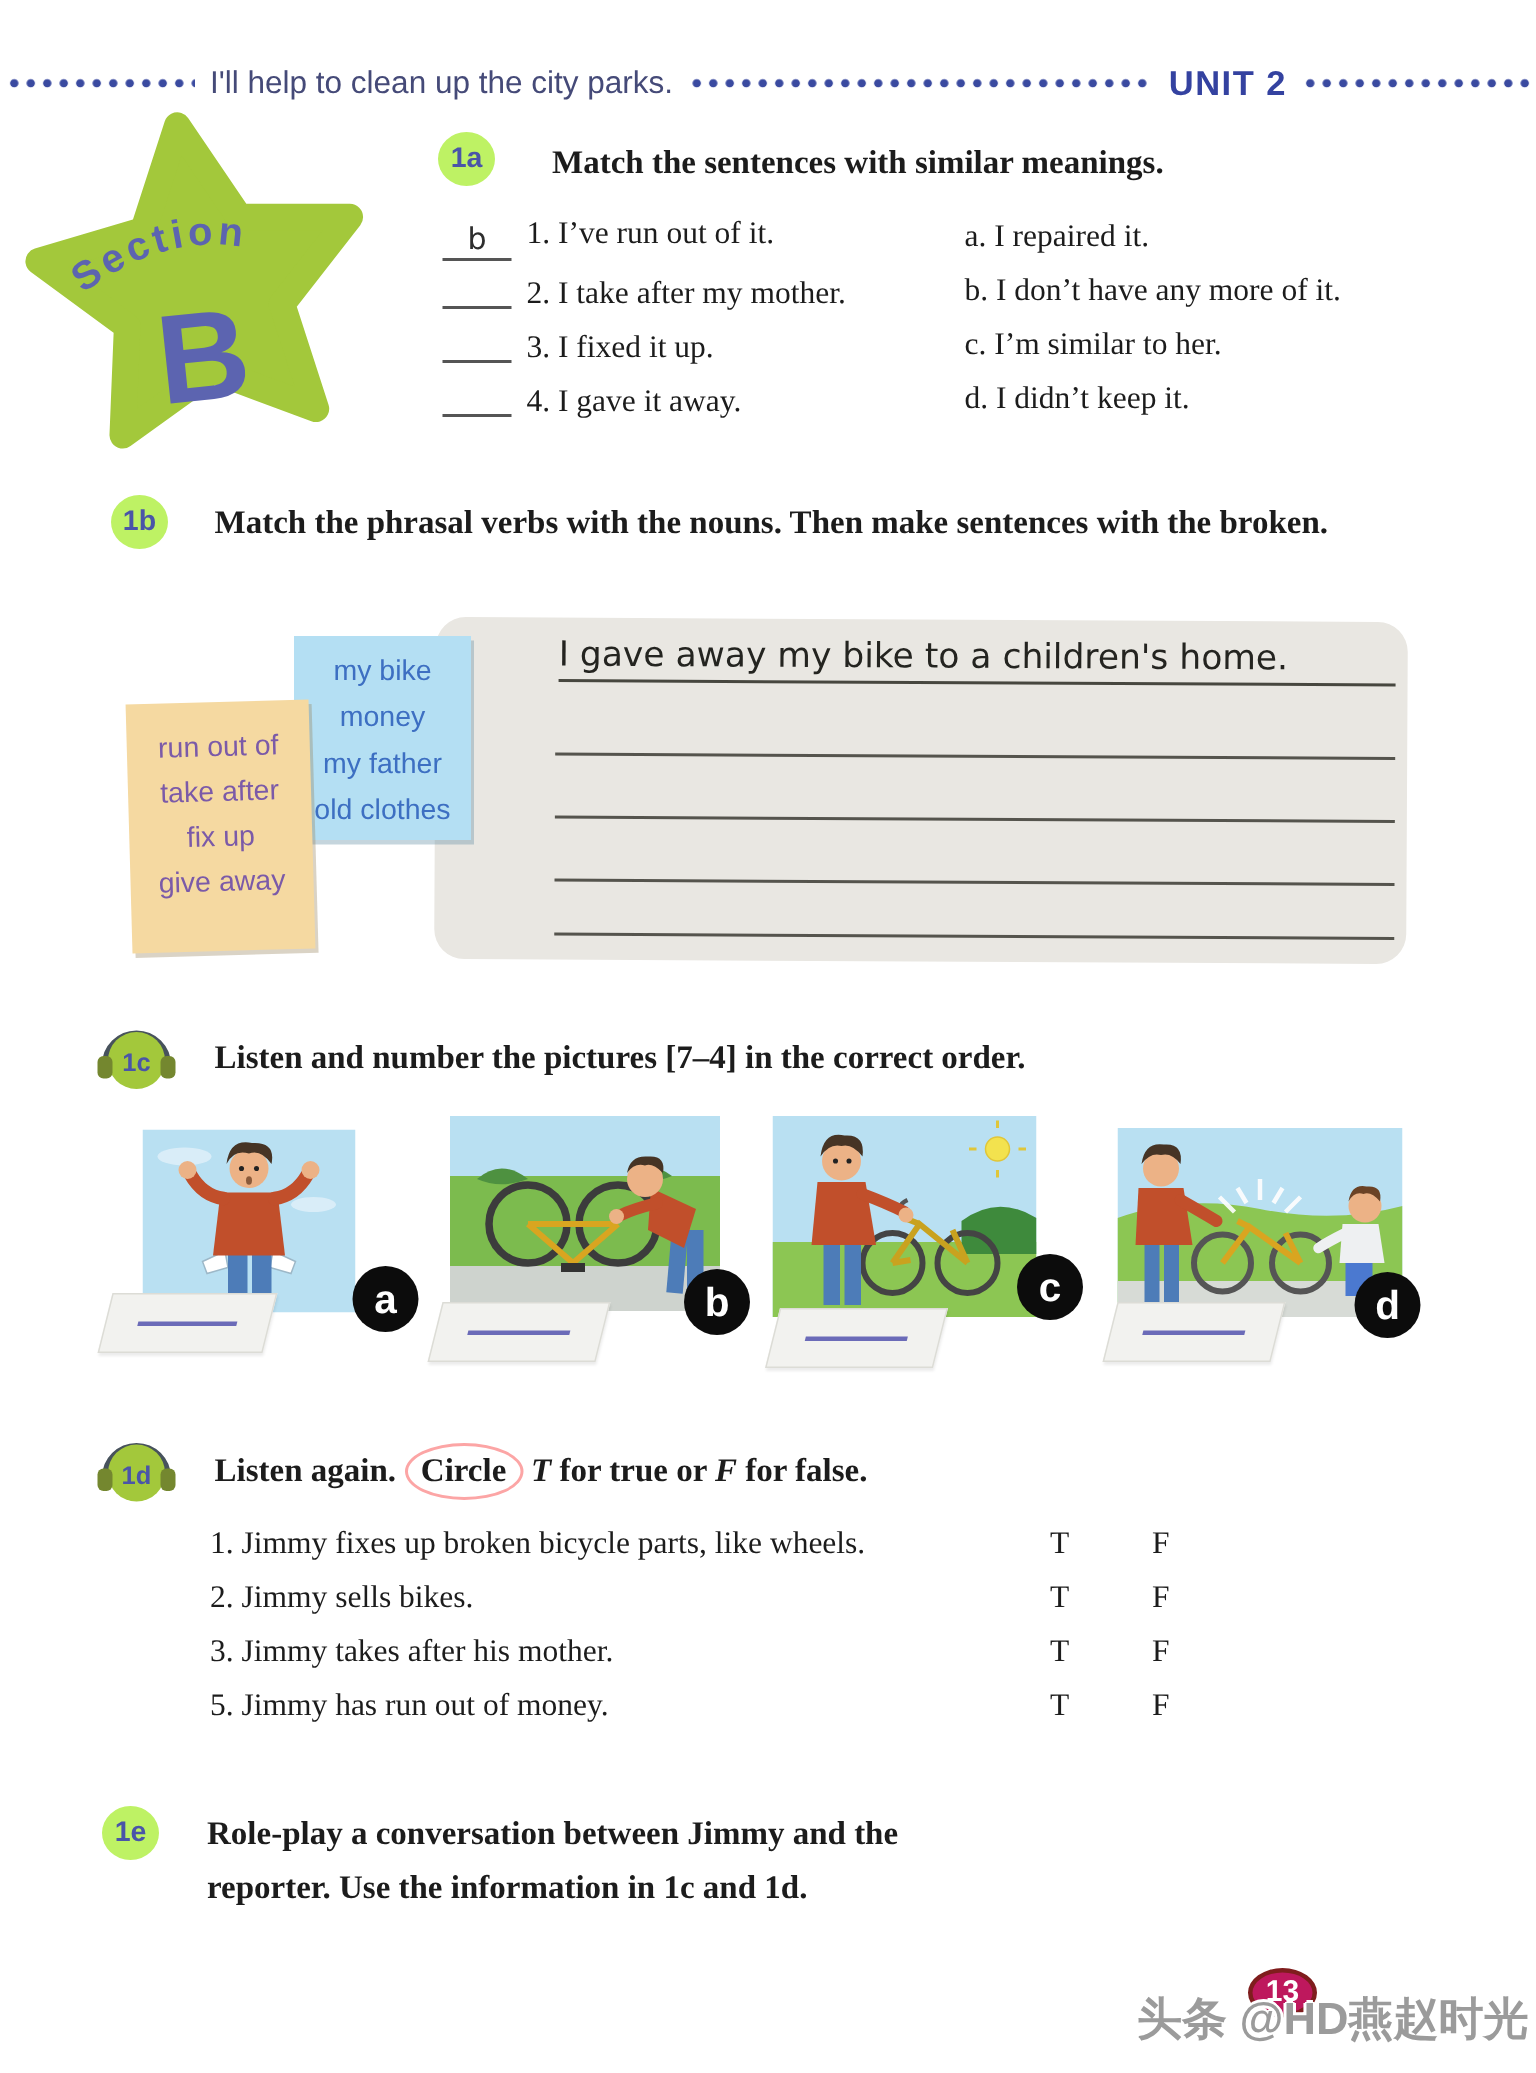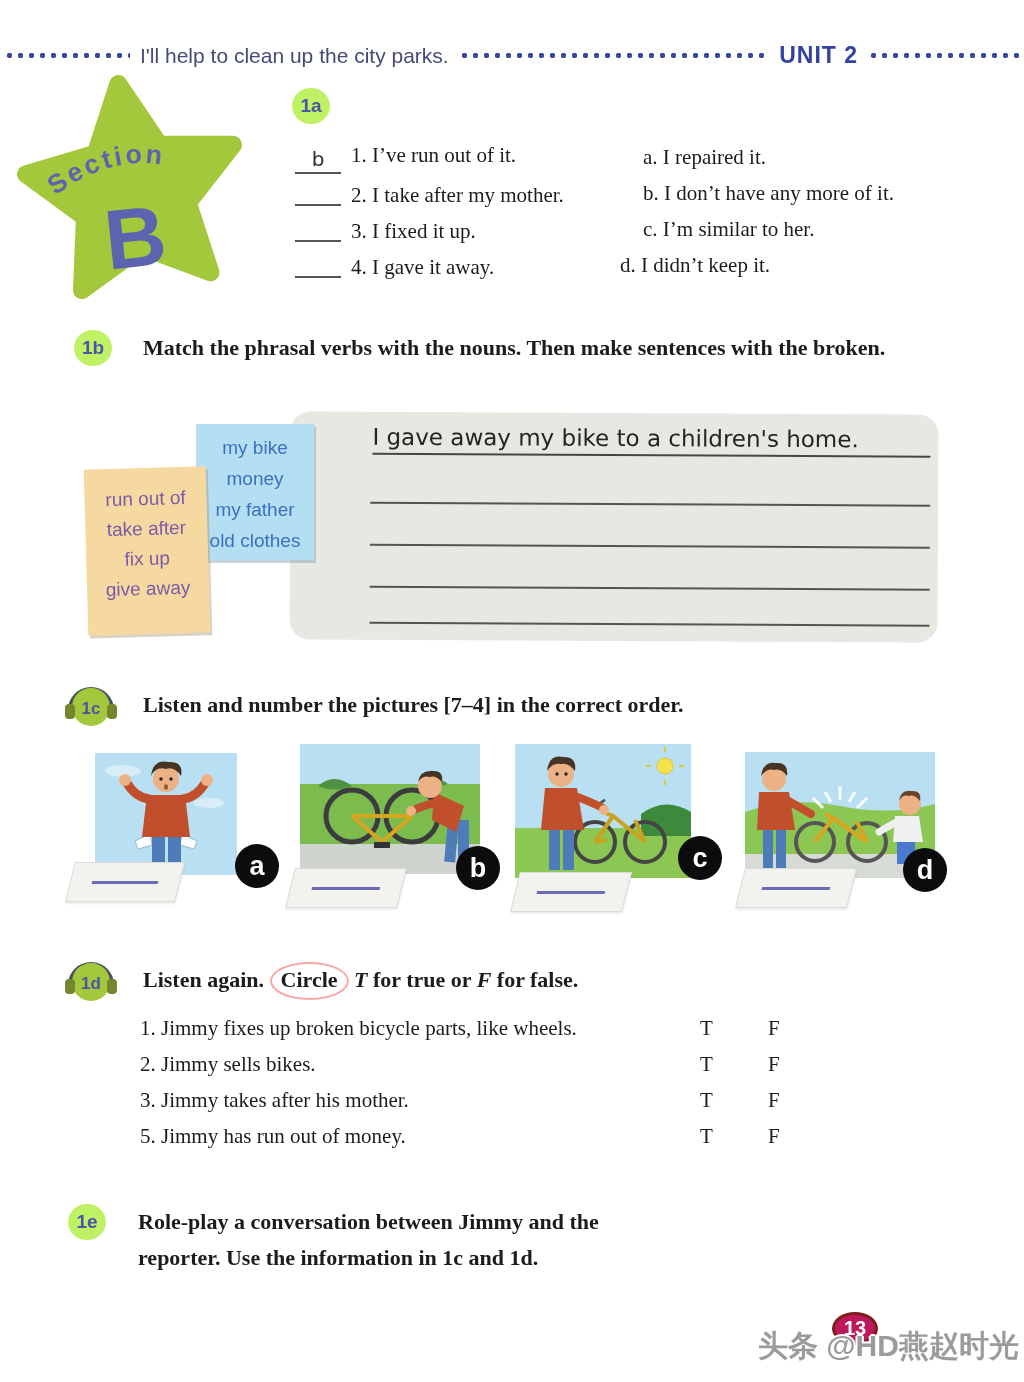--- a/index.html
+++ b/index.html
@@ -93,38 +93,39 @@
     <defs>
         <path id="secArc" d="M 30 128 Q 108 68 192 116" fill="none"></path>
       </defs>
     <text font-family="Liberation Sans, sans-serif" font-size="27" font-weight="bold" fill="#5c64b0" letter-spacing="3">
       <textPath href="#secArc">Section</textPath>
     </text>
     <text x="112" y="200" text-anchor="middle" font-family="Liberation Sans, sans-serif" font-size="86" font-weight="bold" fill="#5c64b0" transform="rotate(-6 112 175)">B</text>
   </svg>
 
   <div class="badge" style="left:292px;top:88px">1a</div>
+  <div class="task-head" style="left:368px;top:92px">Match the sentences with similar meanings.</div>
 
   <div class="item" style="left:295px;top:143px">
     <span class="blank"><span class="ans">b</span></span><span>1. I’ve run out of it.</span>
   </div>
   <div class="item" style="left:295px;top:179px">
     <span class="blank"><span class="ans"></span></span><span>2. I take after my mother.</span>
   </div>
   <div class="item" style="left:295px;top:215px">
     <span class="blank"><span class="ans"></span></span><span>3. I fixed it up.</span>
   </div>
   <div class="item" style="left:295px;top:251px">
     <span class="blank"><span class="ans"></span></span><span>4. I gave it away.</span>
   </div>
 
   <div class="item" style="left:643px;top:145px">a. I repaired it.</div>
   <div class="item" style="left:643px;top:181px">b. I don’t have any more of it.</div>
   <div class="item" style="left:643px;top:217px">c. I’m similar to her.</div>
-  <div class="item" style="left:620px;top:253px">d. I didn’t keep it.</div>
+  <div class="item" style="left:643px;top:253px">d. I didn’t keep it.</div>
 
   <div class="badge" style="left:74px;top:330px">1b</div>
   <div class="task-head" style="left:143px;top:332px;width:820px;white-space:normal">Match the phrasal verbs with the nouns. Then make sentences with the broken.</div>
 
   <div class="pad">
     <div class="sample">I gave away my bike to a children's home.</div>
     <div class="pad-line" style="top:90px"></div>
     <div class="pad-line" style="top:132px"></div>
     <div class="pad-line" style="top:174px"></div>
     <div class="pad-line" style="top:210px"></div>

